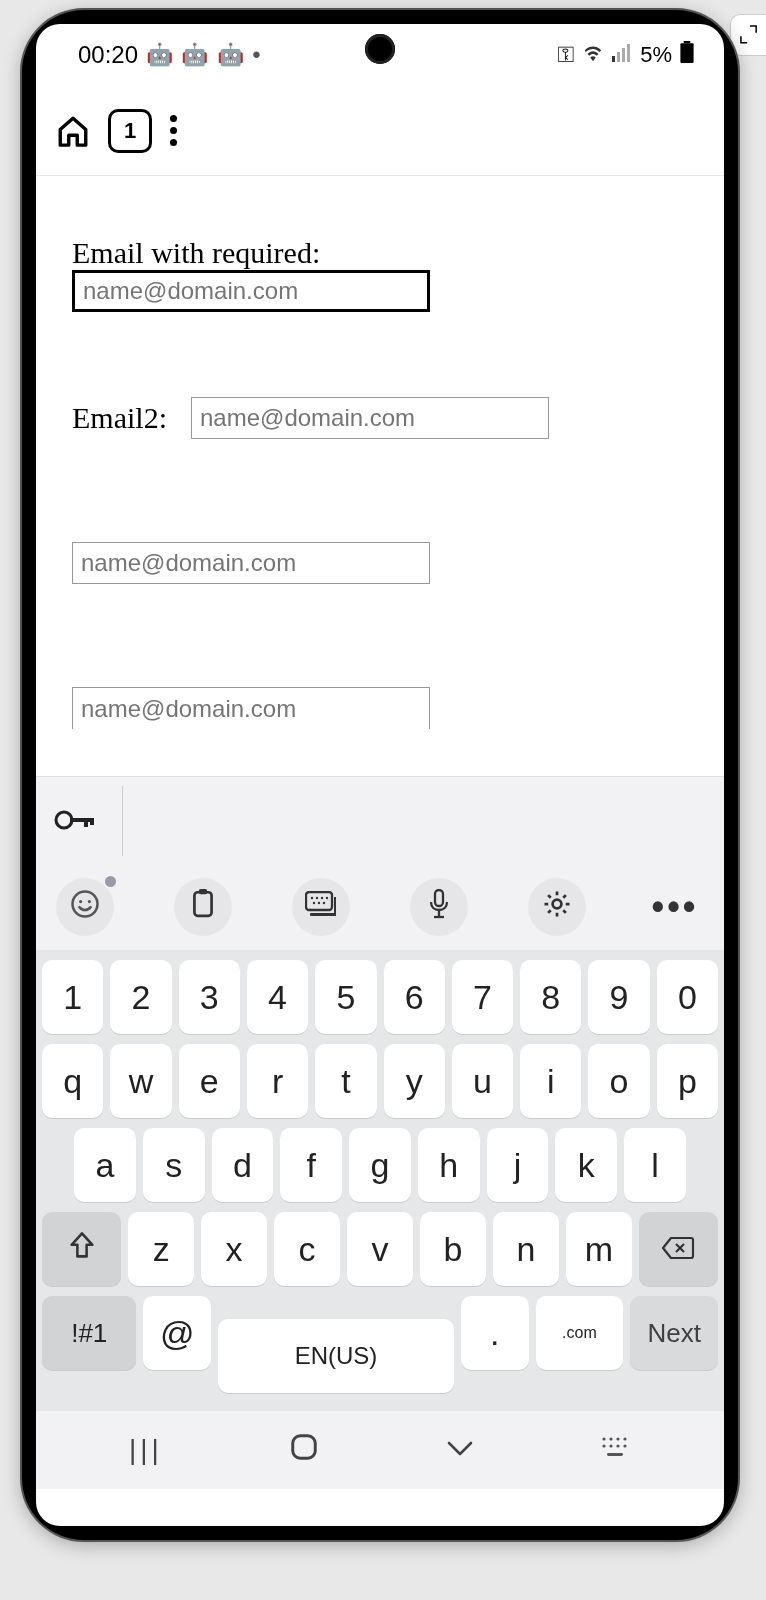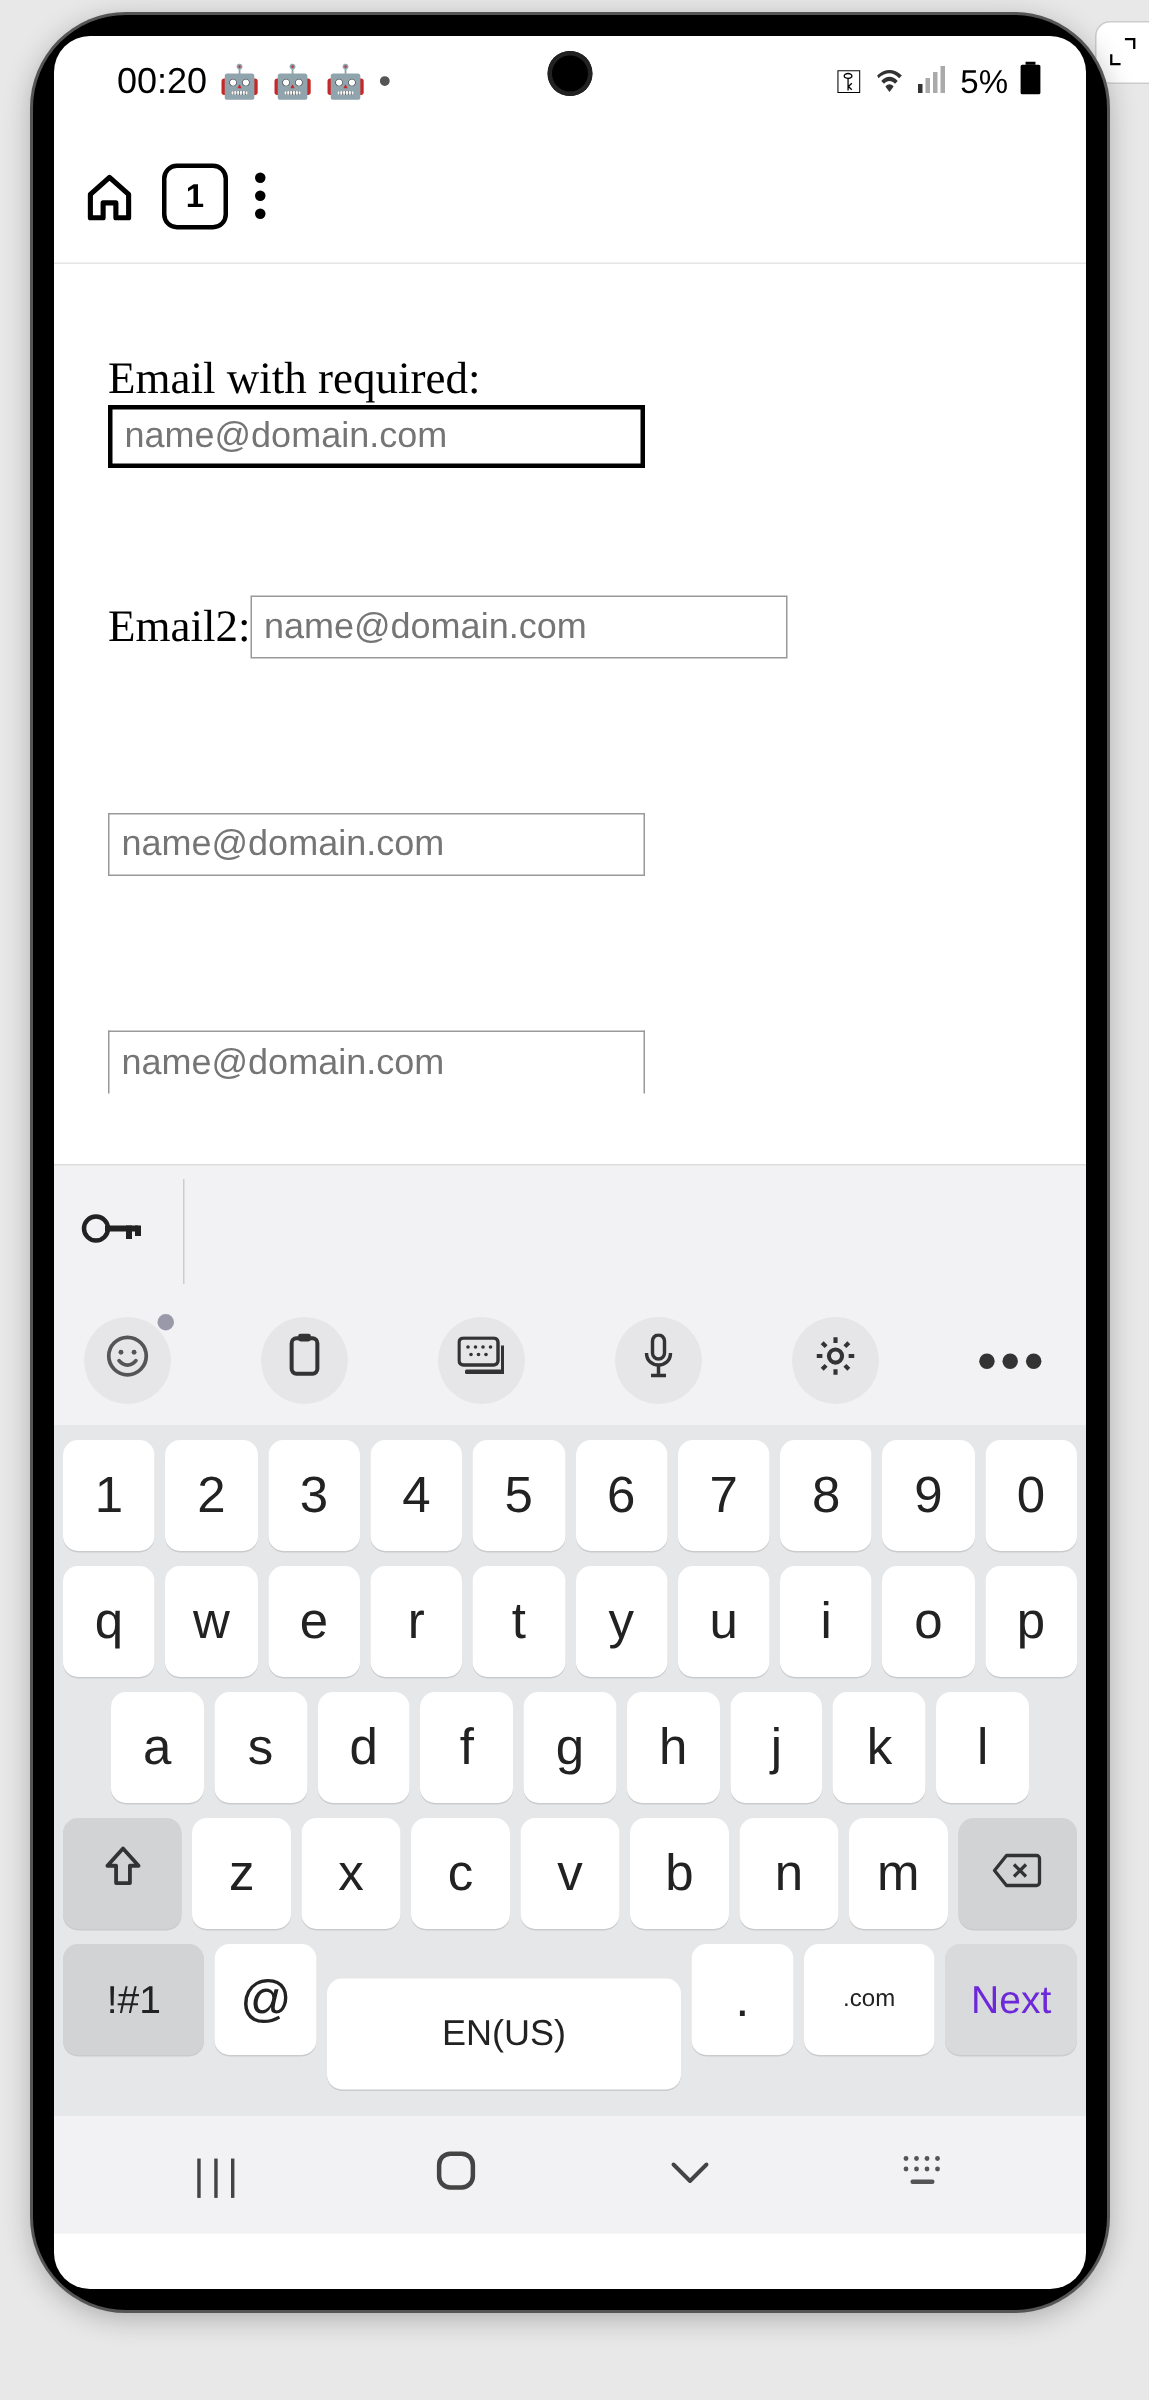--- a/index.html
+++ b/index.html
@@ -94,21 +94,21 @@
     color:#000;
     height: 600px;
     overflow:hidden;
   }
   .field-block { margin-bottom: 85px; }
   .field-block.last { margin-bottom:0; }
   .field-label {
     font-size: 30px;
     display:inline;
   }
-  .field-row { display:flex; align-items:center; gap:0; margin-bottom:85px; }
+  .field-row { display:flex; align-items:center; gap:24px; margin-bottom:85px; }
   .text-input {
     height: 42px;
     font-size: 24px;
     padding: 2px 8px;
     font-family: Liberation Sans, sans-serif;
     color:#be185d;
     background:#fff;
   }
   .text-input.focused {
     border: 3px solid #000;
@@ -160,21 +160,21 @@
     flex:1;
     display:flex;
     align-items:center;
     justify-content:center;
     font-size:34px;
     color:#222;
     box-shadow: 0 1px 0 rgba(0,0,0,0.12);
     font-family: -apple-system, Helvetica, Arial, sans-serif;
   }
   .key.gray { background:#d2d3d5; }
-  .key.gray2 { background:#d9dadc; color:#6d28d9; }
+  .key.gray2 { background:#d9dadc; color:#404040; }
   .key.next { flex:1.3; font-size:26px; }
   .key.space { flex:3.5; font-size:24px;margin-top:23px; }
   .key.sym { flex:1.4; font-size:26px; }
   .key.shift { flex:1.2; }
   .key.bksp { flex:1.2; }
   .kb-row.row3 { padding: 0 32px; }
   
   .nav-bar {
     height: 78px;
     background:#f2f2f4;

